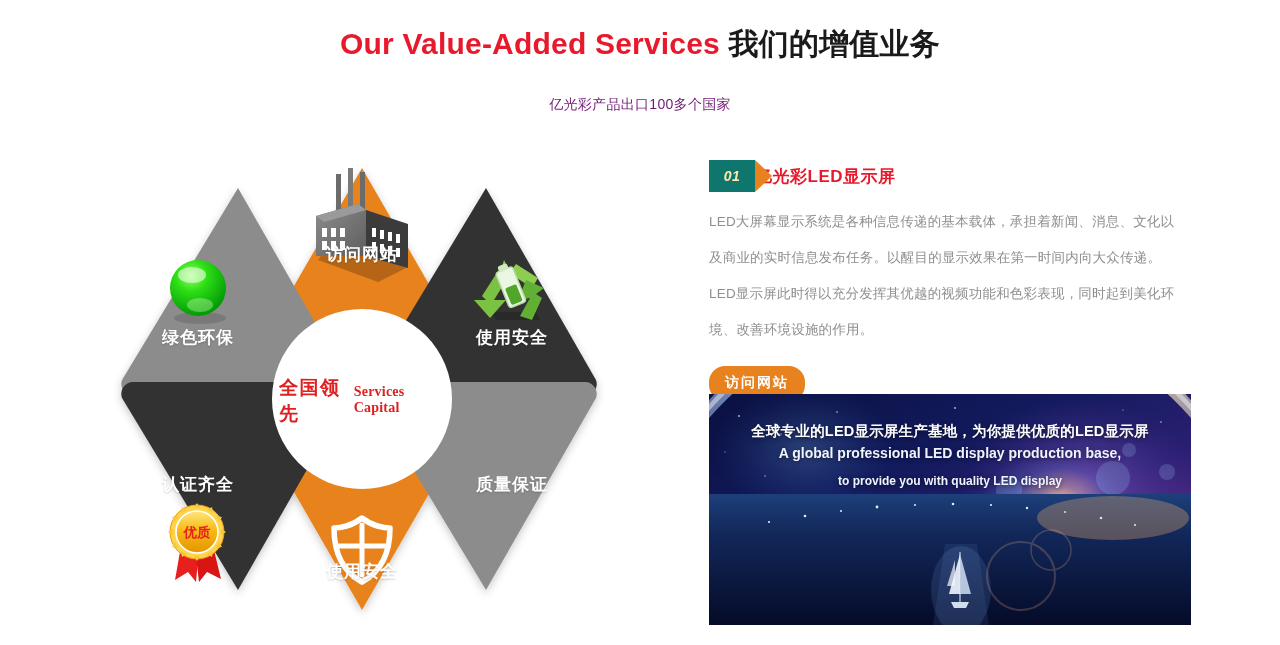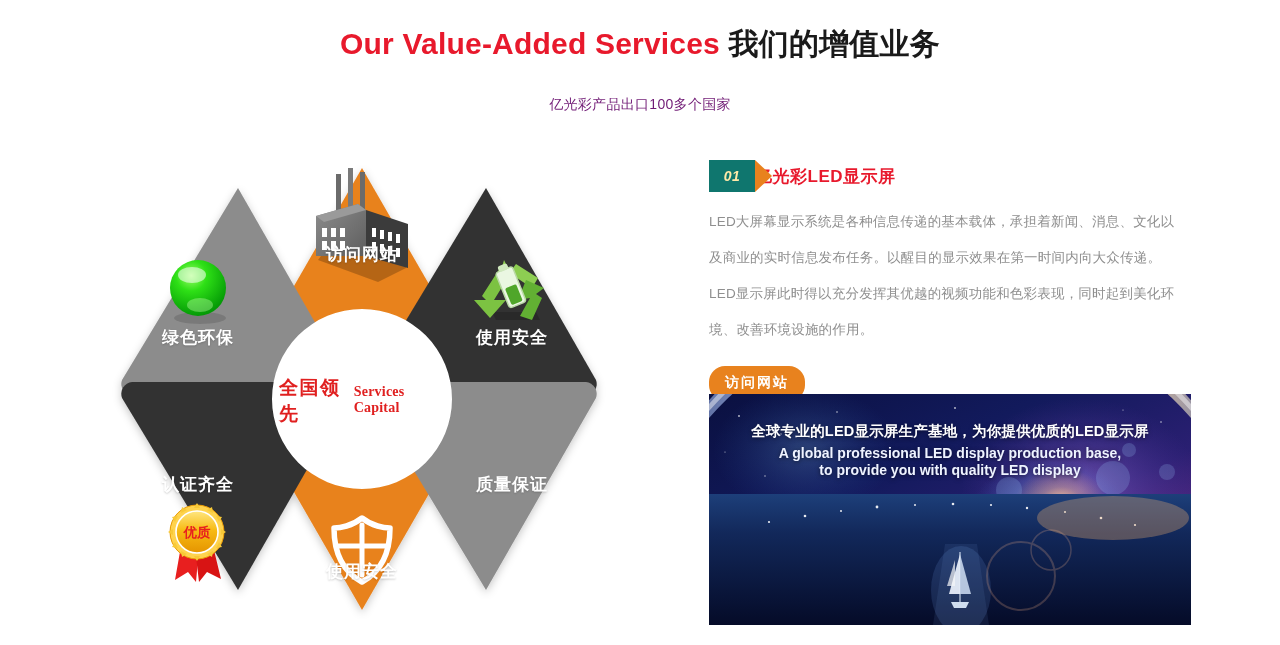--- a/index.html
+++ b/index.html
@@ -67,21 +67,21 @@
     position:absolute; left:709px; top:394px; width:482px; height:231px;
     overflow:hidden; background:#404040;
   }
   .banner svg { position:absolute; left:0; top:0; }
   .banner-text {
     position:absolute; left:0; top:28px; width:482px; text-align:center;
     text-shadow:0 1px 4px rgba(0,0,0,.55);
   }
   .bt-cn { color:#ffffff; font-size:14.5px; font-weight:700; letter-spacing:.2px; white-space:nowrap;}
   .bt-en1 { color:#eef3ff; font-size:14px; font-weight:600; margin-top:4px;}
-  .bt-en2 { color:#eef3ff; font-size:14px; font-weight:600; margin-top:1px;}
+  .bt-en2 { color:#eef3ff; font-size:12px; font-weight:600; margin-top:13px;}
 </style>
 </head>
 <body>
 
 <div class="page">
 
   <div class="header">
     <div class="title">
       <span class="en">Our Value-Added Services</span>
       <span class="cn">我们的增值业务</span>

